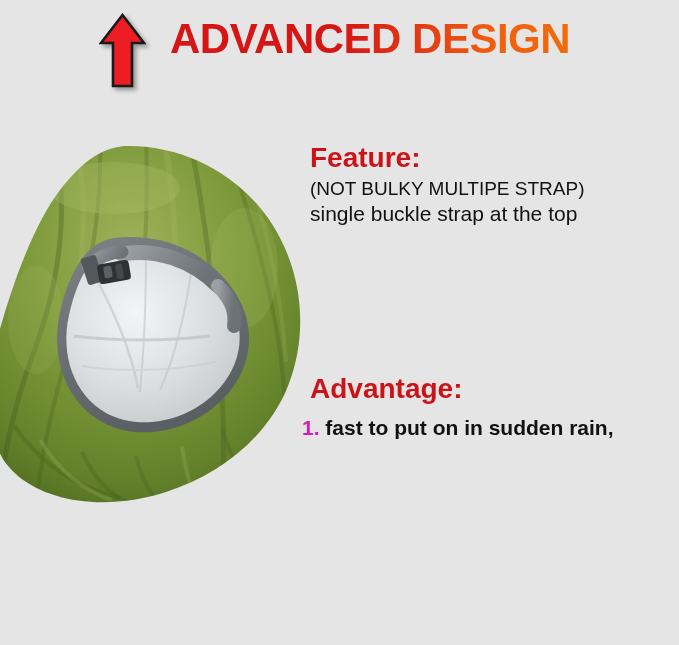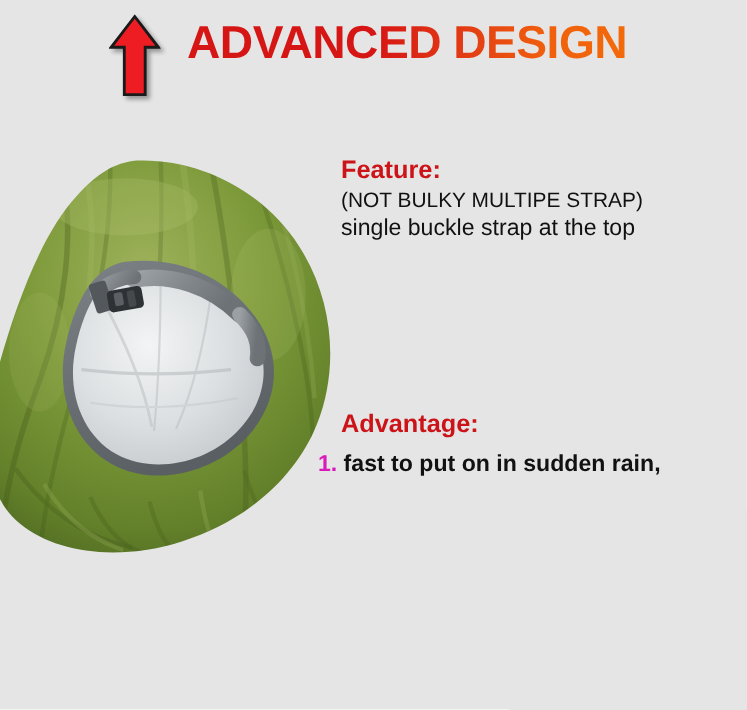--- a/index.html
+++ b/index.html
@@ -65,21 +65,21 @@
 
   
   .feature-block {
     position: absolute;
     left: 310px;
     top: 140px;
     width: 365px;
   }
   .label-red {
     color: #cc1418;
-    font-size: 23px;
+    font-size: 28px;
     font-weight: bold;
     line-height: 1.25;
     margin: 0 0 2px 0;
   }
   .body-line {
     color: #111111;
     font-size: 21px;
     font-weight: normal;
     line-height: 1.28;
     margin: 0;
@@ -92,21 +92,21 @@
   .advantage-block {
     position: absolute;
     left: 285px;
     top: 371px;
     width: 394px;
   }
   .label-red.adv {
     margin-left: 25px;
   }
   .adv-item {
-    margin: 4px;
+    margin: 17px;
     padding: 0;
   }
   .adv-item p {
     margin: 0;
     color: #111111;
     font-size: 21px;
     font-weight: bold;
     line-height: 1.14;
     white-space: nowrap;
   }

